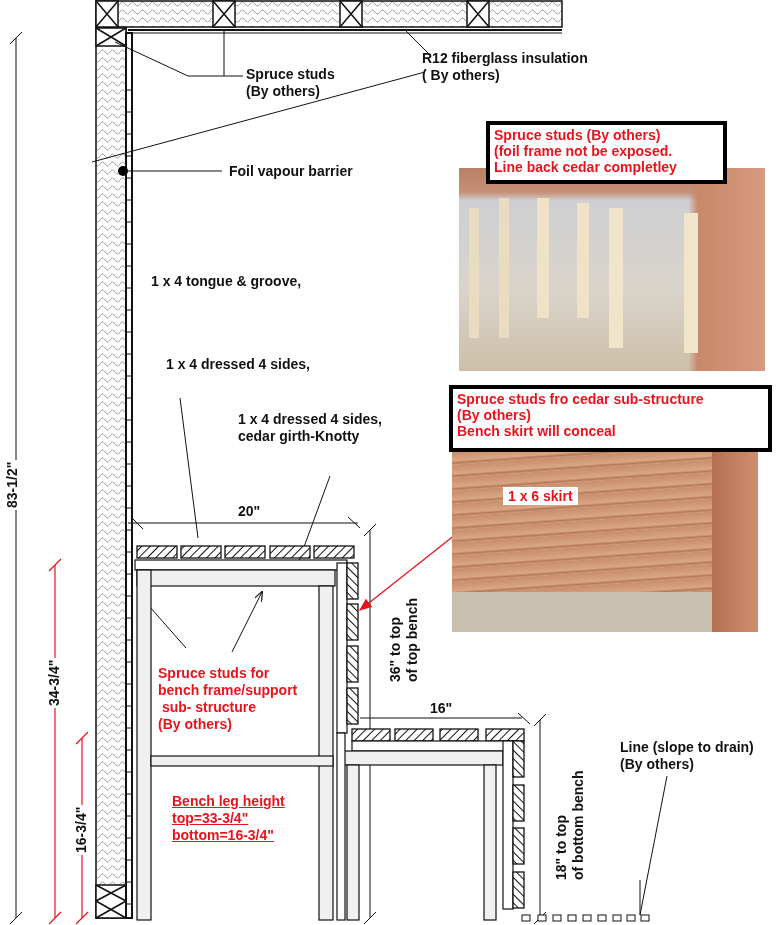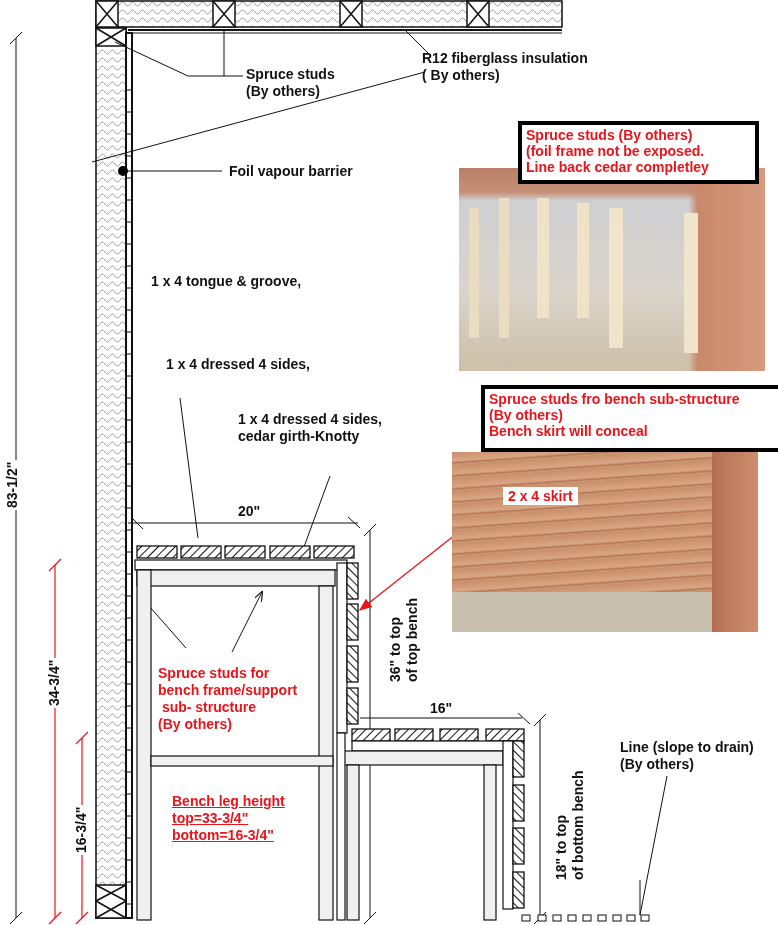--- a/index.html
+++ b/index.html
@@ -4,21 +4,21 @@
 <style>
   html, body { margin: 0; padding: 0; background: #ffffff; }
   body { width: 778px; height: 925px; position: relative; overflow: hidden;
          font-family: "Liberation Sans", sans-serif; }
   svg { position: absolute; left: 0; top: 0; }
   .lbl { position: absolute; font-family: "Liberation Sans", sans-serif; font-size: 14px;
          font-weight: bold; color: #111; line-height: 17px; white-space: nowrap; }
   .red { color: #e8141b; }
   .note { position: absolute; background: #fff; border: 4px solid #000; box-sizing: border-box;
           font-family: "Liberation Sans", sans-serif; font-weight: bold; font-size: 14px;
-          line-height: 16px; color: #e8141b; padding: 2px 4px; margin-left: 32px; }
+          line-height: 16px; color: #e8141b; padding: 2px 4px; }
   .vtext { position: absolute; transform-origin: left top; transform: rotate(-90deg);
            font-family: "Liberation Sans", sans-serif; font-weight: bold; font-size: 14px;
            line-height: 17px; white-space: nowrap; color: #111; }
   .photo { position: absolute; overflow: hidden; }
   .skirt-tag { position: absolute; background: #fff; color: #e8141b; font-weight: bold;
                font-size: 14px; padding: 1px 5px; font-family: "Liberation Sans", sans-serif; }
 </style>
 </head>
 <body>
 
@@ -188,25 +188,25 @@
   <div>(foil frame not be exposed.</div>
   <div>Line back cedar completley</div>
 </div>
 
 <div class="photo" style="left:452px;top:452px;width:306px;height:180px;
      background: repeating-linear-gradient(176deg, #c98e6b 0px, #d9a683 9px, #b67857 11px, #d3a07c 13px);">
   <div style="position:absolute;left:0;top:140px;width:260px;height:40px;background:#c9bfae;"></div>
   <div style="position:absolute;left:260px;top:0;width:46px;height:180px;background:linear-gradient(90deg,#b46f52,#cf8f6f);"></div>
 </div>
 <div class="note" style="left:449px;top:385px;width:323px;height:67px;">
-  <div>Spruce studs fro bench sub-structure</div>
+  <div>Spruce studs fro cedar sub-structure</div>
   <div>(By others)</div>
   <div>Bench skirt will conceal</div>
 </div>
-<div class="skirt-tag" style="left:503px;top:487px;">2 x 4 skirt</div>
+<div class="skirt-tag" style="left:503px;top:487px;">1 x 6 skirt</div>
 
 <div class="lbl" style="left:246px;top:66px;">
   <div>Spruce studs</div>
   <div>(By others)</div>
 </div>
 <div class="lbl" style="left:422px;top:50px;">
   <div>R12 fiberglass insulation</div>
   <div>( By others)</div>
 </div>
 <div class="lbl" style="left:229px;top:163px;">Foil vapour barrier</div>

